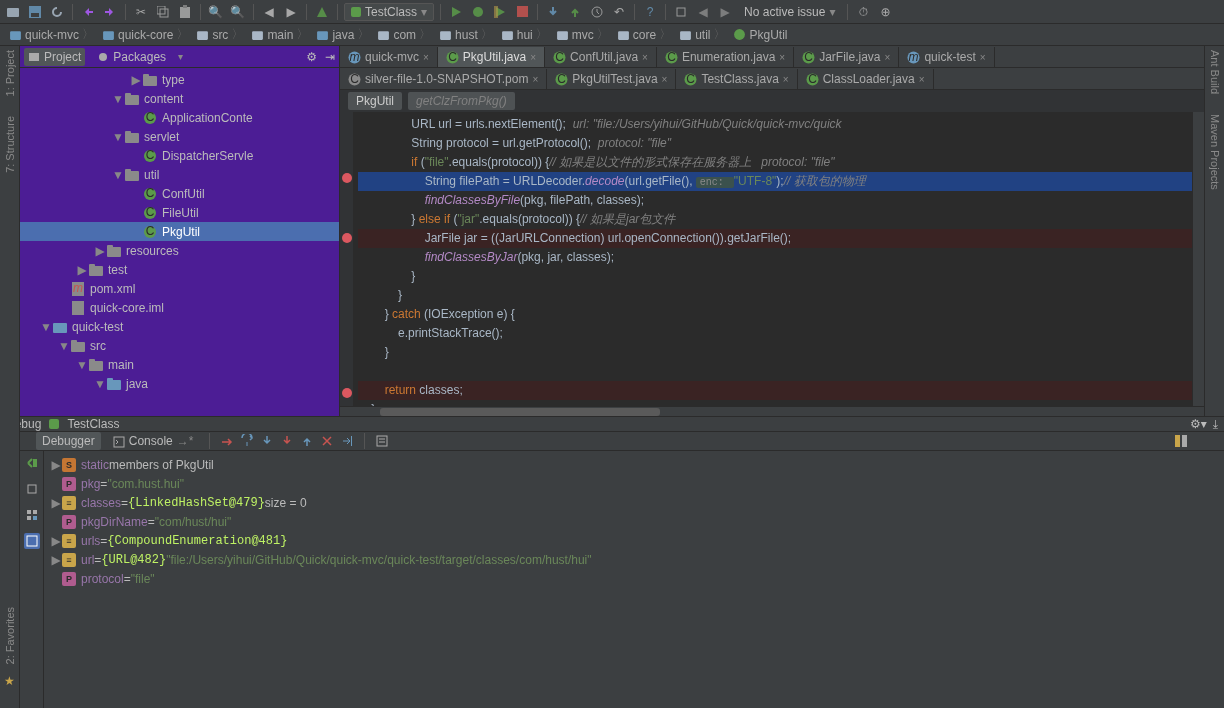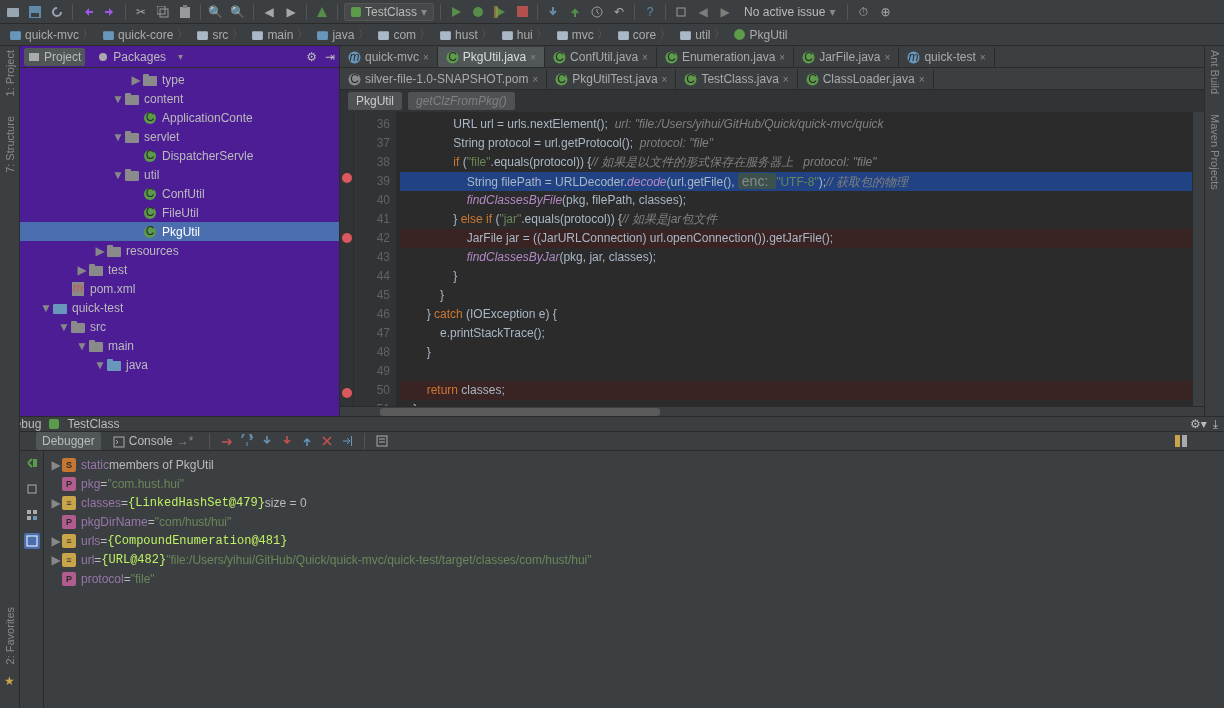--- a/index.html
+++ b/index.html
@@ -45,21 +45,21 @@
 .mark-col{width:14px; background:#313335; border-right:1px solid #2b2b2b;}
 .mark-col div{height:19px;}
 .code{flex:1; font-family:Menlo,Consolas,monospace; font-size:12.5px; line-height:19px; padding:3px 0 3px 4px; color:#a9b7c6; white-space:pre; overflow-x:auto; position:relative;}
 .code .ln{height:19px; padding-left:0;}
 .hl-line{background:#214283;}
 .bp-line{background:#3a2323;}
 .kw{color:#cc7832;}
 .str{color:#6a8759;}
 .cmt{color:#808080; font-style:italic;}
 .fni{color:#b389c5; font-style:italic;}
-.inlay{background:#3b514d; color:#8a8a8a; padding:0 4px; border-radius:2px; font-size:14px; font-style:normal;}
+.inlay{background:#3b514d; color:#8a8a8a; padding:0 4px; border-radius:2px; font-size:10px; font-style:normal;font-family:Liberation Mono, monospace;}
 .hscroll{height:10px; background:#3c3f41; border-top:1px solid #2b2b2b;}
 .hscroll .thumb{height:8px; width:280px; background:#5a5a5a; margin-left:40px; border-radius:3px; margin-top:1px;}
 
 .debug-panel{ border-top:1px solid #2b2b2b; background:#3c3f41; height:266px; display:flex; flex-direction:column;}
 .dbg-head{height:22px; display:flex; align-items:center; padding:0 6px; border-bottom:1px solid #2b2b2b; gap:6px;}
 .dbg-head .right{margin-left:auto; display:flex; gap:6px;}
 .dbg-tabs{height:24px; display:flex; align-items:center; padding:0 36px; gap:6px; border-bottom:1px solid #2b2b2b;}
 .dbg-tabs .dtab{padding:2px 6px; font-size:11px; cursor:pointer; display:flex; align-items:flex-end; gap:4px;}
 .dbg-tabs .dtab.sel{background:#515658; border-radius:2px;}
 .dbg-tabs .dsep{width:1px; height:16px; background:#555; margin:0 4px;}
@@ -431,20 +431,29 @@
         <div class="tree-item" style="padding-left: 38px;">
           <span class="tw"></span>
           <span class="ficon">
             <svg width="12" height="14">
               <rect width="12" height="14" fill="#8a8a8a"></rect>
               <text x="6" y="10" text-anchor="middle" font-size="8" fill="#c75450" font-style="italic">m</text>
             </svg>
           </span>
           <span>pom.xml</span>
         </div>
+        <div class="tree-item" style="padding-left: 38px;">
+          <span class="tw"></span>
+          <span class="ficon">
+            <svg width="12" height="14">
+              <rect width="12" height="14" fill="#8a8a8a"></rect>
+            </svg>
+          </span>
+          <span>quick-core.iml</span>
+        </div>
         <div class="tree-item" style="padding-left: 20px;">
           <span class="tw">▼</span>
           <span class="ficon">
             <svg width="14" height="12">
               <rect x="0" y="2" width="14" height="10" rx="1" fill="#6897bb"></rect>
             </svg>
           </span>
           <span>quick-test</span>
         </div>
         <div class="tree-item" style="padding-left: 38px;">
@@ -591,38 +600,20 @@
           <div></div>
           <div></div>
           <div></div>
           <div></div>
           <div></div>
           <div>
             <svg width="12" height="12" style="margin:3px 0 0 1px">
               <circle cx="6" cy="6" r="5" fill="#db5860"></circle>
             </svg>
           </div>
-        </div>
-      <div class="gut" id="gutter">
-          <div class="gl">36</div>
-          <div class="gl">37</div>
-          <div class="gl">38</div>
-          <div class="gl">39</div>
-          <div class="gl">40</div>
-          <div class="gl">41</div>
-          <div class="gl">42</div>
-          <div class="gl">43</div>
-          <div class="gl">44</div>
-          <div class="gl">45</div>
-          <div class="gl">46</div>
-          <div class="gl">47</div>
-          <div class="gl">48</div>
-          <div class="gl">49</div>
-          <div class="gl">50</div>
-          <div class="gl">51</div>
         </div>
       <div class="code" id="code"><div class="ln">                URL url = urls.nextElement();  <span class="cmt">url: "file:/Users/yihui/GitHub/Quick/quick-mvc/quick</span></div><div class="ln">                String protocol = url.getProtocol();  <span class="cmt">protocol: "file"</span></div><div class="ln">                <span class="kw">if</span> (<span class="str">"file"</span>.equals(protocol)) {<span class="cmt">// 如果是以文件的形式保存在服务器上   protocol: "file"</span></div><div class="ln hl-line">                    String filePath = URLDecoder.<span class="fni">decode</span>(url.getFile(), <span class="inlay">enc: </span><span class="str">"UTF-8"</span>);<span class="cmt">// 获取包的物理</span></div><div class="ln">                    <span class="fni">findClassesByFile</span>(pkg, filePath, classes);</div><div class="ln">                } <span class="kw">else if</span> (<span class="str">"jar"</span>.equals(protocol)) {<span class="cmt">// 如果是jar包文件</span></div><div class="ln bp-line">                    JarFile jar = ((JarURLConnection) url.openConnection()).getJarFile();</div><div class="ln">                    <span class="fni">findClassesByJar</span>(pkg, jar, classes);</div><div class="ln">                }</div><div class="ln">            }</div><div class="ln">        } <span class="kw">catch</span> (IOException e) {</div><div class="ln">            e.printStackTrace();</div><div class="ln">        }</div><div class="ln"></div><div class="ln bp-line">        <span class="kw">return</span> classes;</div><div class="ln">    }</div></div>
       <div style="width:12px;background:#3c3f41;border-left:1px solid #2b2b2b"></div>
     </div>
     <div class="hscroll">
         <div class="thumb"></div>
       </div>
   </div>
 
   <div class="right-gutter">

